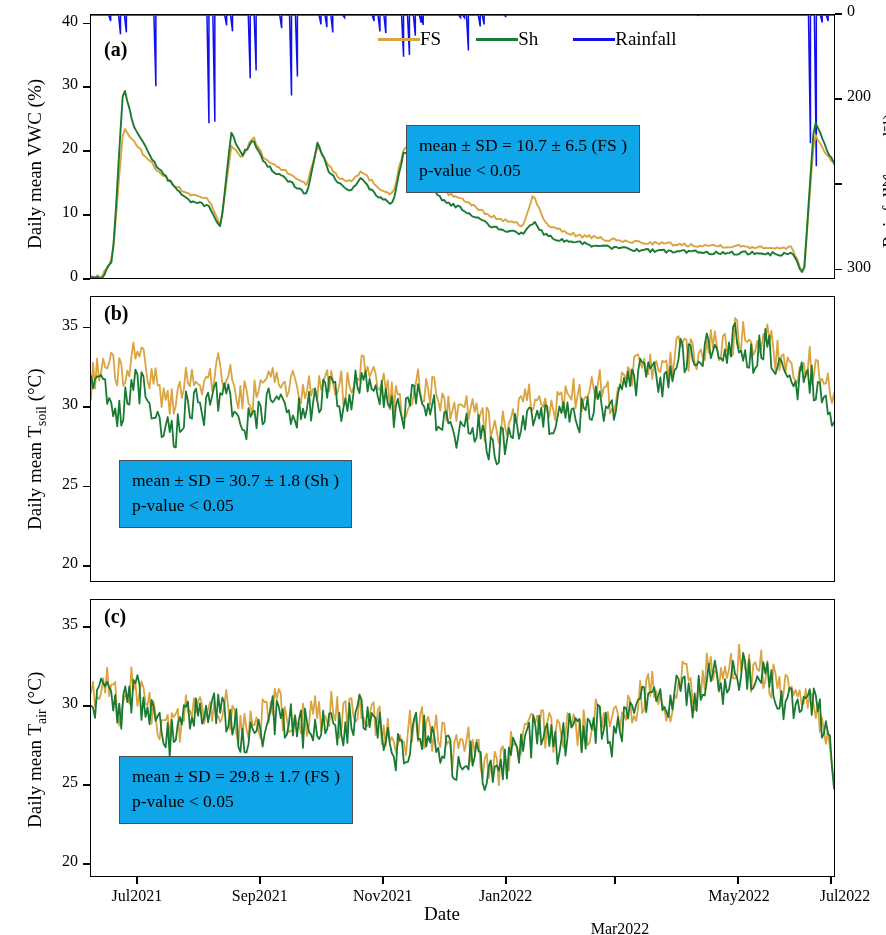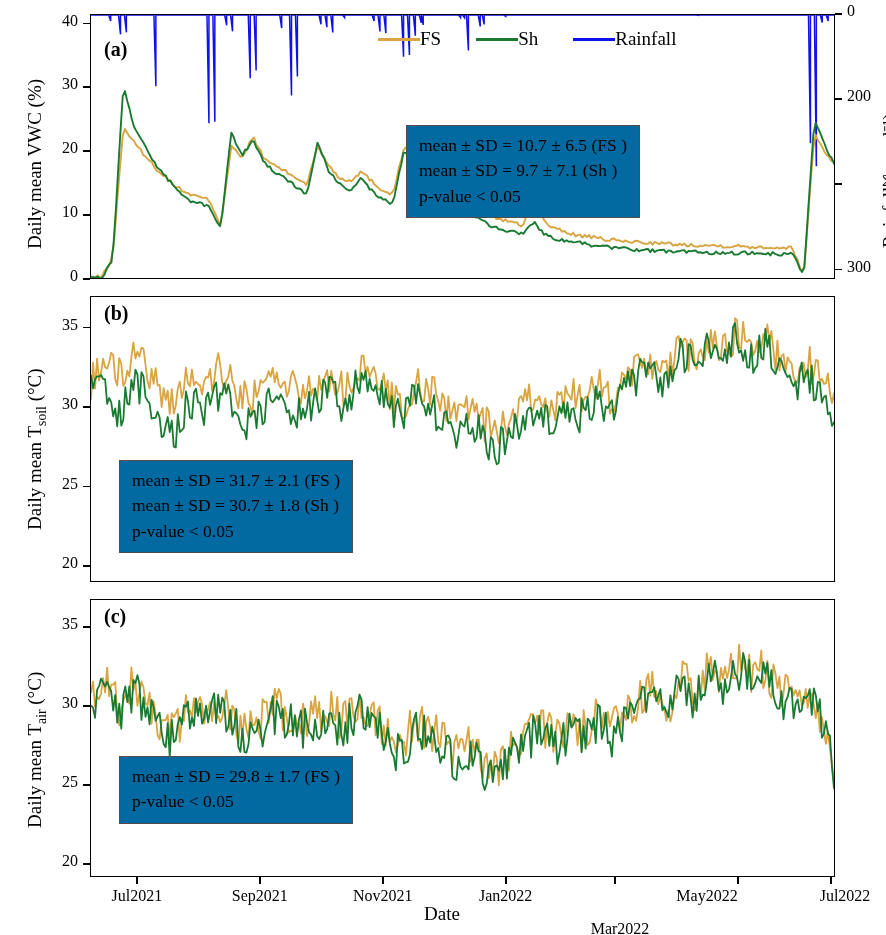--- a/index.html
+++ b/index.html
@@ -47,21 +47,21 @@
     white-space: nowrap;
   }
   .panel-tag {
     position: absolute;
     font-size: 20px;
     font-weight: bold;
     font-family: "Liberation Serif", serif;
   }
   .statbox {
     position: absolute;
-    background: #0369a1;
+    background: #0ea5e9;
     border: 1.4px solid #4d4d4d;
     padding: 7px 12px 8px 12px;
     font-size: 17.5px;
     line-height: 1.45;
     font-family: "Liberation Serif", serif;
     white-space: nowrap;
   }
   .legend {
     position: absolute;
     display: flex;
@@ -129,21 +129,20 @@
         <span>Sh</span>
       </div>
       <div class="legend-item">
         <span class="legend-swatch" id="sw-rf" style="background: rgb(16, 16, 238);"></span>
         <span>Rainfall</span>
       </div>
     </div>
 
     <div class="statbox" style="left:406px; top:125px;">
       <div>mean ± SD = 10.7 ± 6.5 (FS )</div>
-      <div>mean ± SD =  9.7 ± 7.1 (Sh )</div>
       <div>p-value &lt; 0.05</div>
     </div>
   </div>
 
   <div class="panel">
     <div class="plot-frame" id="frame-b" style="left:90px; top:296px; width:745px; height:286px;">
       <svg id="svg-b" width="745" height="286" viewBox="0 0 745 286" preserveAspectRatio="none">
           <path d="M0.00,103.16 L2.02,65.72 L4.04,91.58 L6.06,61.74 L8.08,83.58 L10.09,75.33 L12.11,61.63 L14.13,70.21 L16.15,71.58 L18.17,65.61 L20.19,55.72 L22.21,58.15 L24.23,82.28 L26.25,88.52 L28.27,61.08 L30.28,66.73 L32.30,88.87 L34.32,85.24 L36.34,73.65 L38.36,79.35 L40.38,60.10 L42.40,45.45 L44.42,61.68 L46.44,54.69 L48.46,59.63 L50.47,50.54 L52.49,51.68 L54.51,67.74 L56.53,84.28 L58.55,91.50 L60.57,71.89 L62.59,86.76 L64.61,71.09 L66.63,88.51 L68.64,87.97 L70.66,110.13 L72.68,91.09 L74.70,102.87 L76.72,93.68 L78.74,116.91 L80.76,92.07 L82.78,116.67 L84.80,108.41 L86.82,91.16 L88.83,84.65 L90.85,101.11 L92.87,92.37 L94.89,70.72 L96.91,86.05 L98.93,89.25 L100.95,72.60 L102.97,88.18 L104.99,84.76 L107.01,87.02 L109.02,88.38 L111.04,97.63 L113.06,84.40 L115.08,79.94 L117.10,80.57 L119.12,71.88 L121.14,93.88 L123.16,84.53 L125.18,66.57 L127.20,56.18 L129.21,67.73 L131.23,85.29 L133.25,91.69 L135.27,83.74 L137.29,79.63 L139.31,67.86 L141.33,83.45 L143.35,88.94 L145.37,102.55 L147.38,111.44 L149.40,89.01 L151.42,111.35 L153.44,84.03 L155.46,92.18 L157.48,106.21 L159.50,109.94 L161.52,117.64 L163.54,83.36 L165.56,100.17 L167.57,94.68 L169.59,83.04 L171.61,85.84 L173.63,83.89 L175.65,81.13 L177.67,74.21 L179.69,79.71 L181.71,70.80 L183.73,85.36 L185.75,75.37 L187.76,87.45 L189.78,90.84 L191.80,86.52 L193.82,84.68 L195.84,99.74 L197.86,94.34 L199.88,79.45 L201.90,73.92 L203.92,80.94 L205.93,88.88 L207.95,100.85 L209.97,106.41 L211.99,87.76 L214.01,101.34 L216.03,93.71 L218.05,79.22 L220.07,98.62 L222.09,92.03 L224.11,93.25 L226.12,103.56 L228.14,78.91 L230.16,92.78 L232.18,84.85 L234.20,79.09 L236.22,73.09 L238.24,94.67 L240.26,73.95 L242.28,86.44 L244.30,98.14 L246.31,96.25 L248.33,87.75 L250.35,74.28 L252.37,108.02 L254.39,104.06 L256.41,75.73 L258.43,89.07 L260.45,95.77 L262.47,90.84 L264.49,85.53 L266.50,81.34 L268.52,83.66 L270.54,58.73 L272.56,58.60 L274.58,77.10 L276.60,69.58 L278.62,80.16 L280.64,74.61 L282.66,69.74 L284.67,76.81 L286.69,92.12 L288.71,92.88 L290.73,86.54 L292.75,76.33 L294.77,93.36 L296.79,83.32 L298.81,112.41 L300.83,85.44 L302.85,115.43 L304.86,88.92 L306.88,97.60 L308.90,96.82 L310.92,121.17 L312.94,121.19 L314.96,119.23 L316.98,112.11 L319.00,107.53 L321.02,107.72 L323.04,95.04 L325.05,85.29 L327.07,72.10 L329.09,94.66 L331.11,104.85 L333.13,104.09 L335.15,81.85 L337.17,92.20 L339.19,107.97 L341.21,79.76 L343.22,80.43 L345.24,97.59 L347.26,103.88 L349.28,113.73 L351.30,96.44 L353.32,101.17 L355.34,124.03 L357.36,99.31 L359.38,121.83 L361.40,113.36 L363.41,105.51 L365.43,124.09 L367.45,107.87 L369.47,107.21 L371.49,108.75 L373.51,110.27 L375.53,99.04 L377.55,122.35 L379.57,111.37 L381.59,101.94 L383.60,114.96 L385.62,106.53 L387.64,123.58 L389.66,116.30 L391.68,111.00 L393.70,144.68 L395.72,110.43 L397.74,114.07 L399.76,139.88 L401.78,132.34 L403.79,123.51 L405.81,134.66 L407.83,146.31 L409.85,134.91 L411.87,114.32 L413.89,129.16 L415.91,138.08 L417.93,126.61 L419.95,121.66 L421.96,112.12 L423.98,126.15 L426.00,123.52 L428.02,101.54 L430.04,98.93 L432.06,104.55 L434.08,92.11 L436.10,103.23 L438.12,87.30 L440.14,113.89 L442.15,112.58 L444.17,102.52 L446.19,103.29 L448.21,99.07 L450.23,107.44 L452.25,110.02 L454.27,101.31 L456.29,114.74 L458.31,119.74 L460.33,103.37 L462.34,113.30 L464.36,123.41 L466.38,94.82 L468.40,97.79 L470.42,95.11 L472.44,115.09 L474.46,89.21 L476.48,96.50 L478.50,99.33 L480.51,102.73 L482.53,81.89 L484.55,111.00 L486.57,98.46 L488.59,87.69 L490.61,114.29 L492.63,102.95 L494.65,99.60 L496.67,100.04 L498.69,93.17 L500.70,79.83 L502.72,92.14 L504.74,101.69 L506.76,88.07 L508.78,72.85 L510.80,99.69 L512.82,90.55 L514.84,89.86 L516.86,84.50 L518.88,116.56 L520.89,112.15 L522.91,114.91 L524.93,105.36 L526.95,90.60 L528.97,90.83 L530.99,75.49 L533.01,77.88 L535.03,81.99 L537.05,70.22 L539.07,73.27 L541.08,88.70 L543.10,59.96 L545.12,58.26 L547.14,57.40 L549.16,65.40 L551.18,70.87 L553.20,61.65 L555.22,76.51 L557.24,77.14 L559.25,57.47 L561.27,81.91 L563.29,67.19 L565.31,64.05 L567.33,72.95 L569.35,75.11 L571.37,63.73 L573.39,65.15 L575.41,63.49 L577.43,82.52 L579.44,55.51 L581.46,77.85 L583.48,62.88 L585.50,41.08 L587.52,39.04 L589.54,50.12 L591.56,45.45 L593.58,41.47 L595.60,43.38 L597.62,73.95 L599.63,42.11 L601.65,46.18 L603.67,66.09 L605.69,72.39 L607.71,56.20 L609.73,52.40 L611.75,59.92 L613.77,63.13 L615.79,43.09 L617.80,55.78 L619.82,32.96 L621.84,51.14 L623.86,34.44 L625.88,48.86 L627.90,63.14 L629.92,60.35 L631.94,38.86 L633.96,36.79 L635.98,54.42 L637.99,55.74 L640.01,59.93 L642.03,57.33 L644.05,21.03 L646.07,23.29 L648.09,50.19 L650.11,51.80 L652.13,24.95 L654.15,43.33 L656.17,44.99 L658.18,42.58 L660.20,45.12 L662.22,58.10 L664.24,53.75 L666.26,43.83 L668.28,55.54 L670.30,51.42 L672.32,37.11 L674.34,43.67 L676.36,27.47 L678.37,44.45 L680.39,33.98 L682.41,52.94 L684.43,72.95 L686.45,43.63 L688.47,73.45 L690.49,58.99 L692.51,57.09 L694.53,75.37 L696.54,60.30 L698.56,64.06 L700.58,66.33 L702.60,80.70 L704.62,84.16 L706.64,85.87 L708.66,70.21 L710.68,73.45 L712.70,65.98 L714.72,79.93 L716.73,73.85 L718.75,49.89 L720.77,86.69 L722.79,78.85 L724.81,62.92 L726.83,63.54 L728.85,85.95 L730.87,81.70 L732.89,86.82 L734.91,86.34 L736.92,76.43 L738.94,96.54 L740.96,106.01 L742.98,96.15 L745.00,117.24 " fill="none" stroke="#d9a441" stroke-width="1.8" stroke-linejoin="round"></path>
           <path d="M0.00,78.20 L2.02,91.32 L4.04,82.36 L6.06,79.34 L8.08,79.59 L10.09,78.00 L12.11,82.12 L14.13,82.14 L16.15,106.84 L18.17,101.01 L20.19,105.06 L22.21,119.25 L24.23,111.32 L26.25,129.40 L28.27,103.58 L30.28,128.72 L32.30,122.98 L34.32,90.24 L36.34,106.59 L38.36,107.60 L40.38,82.88 L42.40,93.09 L44.42,72.71 L46.44,77.28 L48.46,106.57 L50.47,75.24 L52.49,79.22 L54.51,100.14 L56.53,103.80 L58.55,106.37 L60.57,121.67 L62.59,121.00 L64.61,120.82 L66.63,114.71 L68.64,120.51 L70.66,140.15 L72.68,138.73 L74.70,128.39 L76.72,120.03 L78.74,135.02 L80.76,123.63 L82.78,149.69 L84.80,150.45 L86.82,117.25 L88.83,135.00 L90.85,133.26 L92.87,130.75 L94.89,94.32 L96.91,103.74 L98.93,120.51 L100.95,121.68 L102.97,95.55 L104.99,91.80 L107.01,105.46 L109.02,105.73 L111.04,117.44 L113.06,128.11 L115.08,100.54 L117.10,95.64 L119.12,107.84 L121.14,98.89 L123.16,89.65 L125.18,85.47 L127.20,113.97 L129.21,96.19 L131.23,97.75 L133.25,86.19 L135.27,96.47 L137.29,87.31 L139.31,97.01 L141.33,119.64 L143.35,114.59 L145.37,116.25 L147.38,119.27 L149.40,127.47 L151.42,132.82 L153.44,133.35 L155.46,142.31 L157.48,111.25 L159.50,119.91 L161.52,115.07 L163.54,113.64 L165.56,131.23 L167.57,104.53 L169.59,108.80 L171.61,127.45 L173.63,125.02 L175.65,97.28 L177.67,91.32 L179.69,103.14 L181.71,105.26 L183.73,102.59 L185.75,99.27 L187.76,102.48 L189.78,97.39 L191.80,101.39 L193.82,106.15 L195.84,115.44 L197.86,113.21 L199.88,127.17 L201.90,118.47 L203.92,123.65 L205.93,130.64 L207.95,101.03 L209.97,122.28 L211.99,111.57 L214.01,120.79 L216.03,111.33 L218.05,94.89 L220.07,123.68 L222.09,105.95 L224.11,91.34 L226.12,102.87 L228.14,115.41 L230.16,112.33 L232.18,82.55 L234.20,85.78 L236.22,100.80 L238.24,79.86 L240.26,80.26 L242.28,85.57 L244.30,84.80 L246.31,109.47 L248.33,109.10 L250.35,124.07 L252.37,111.26 L254.39,101.47 L256.41,114.13 L258.43,97.63 L260.45,112.67 L262.47,96.51 L264.49,73.52 L266.50,90.66 L268.52,96.13 L270.54,75.93 L272.56,82.90 L274.58,74.15 L276.60,94.70 L278.62,81.98 L280.64,91.95 L282.66,93.98 L284.67,88.18 L286.69,99.11 L288.71,107.38 L290.73,83.87 L292.75,110.30 L294.77,91.69 L296.79,107.03 L298.81,110.69 L300.83,99.18 L302.85,130.16 L304.86,108.93 L306.88,101.65 L308.90,112.64 L310.92,121.39 L312.94,131.28 L314.96,101.29 L316.98,100.28 L319.00,108.81 L321.02,87.72 L323.04,88.63 L325.05,106.62 L327.07,87.15 L329.09,97.63 L331.11,106.67 L333.13,109.57 L335.15,118.62 L337.17,106.73 L339.19,117.51 L341.21,107.70 L343.22,98.22 L345.24,133.46 L347.26,129.62 L349.28,131.54 L351.30,132.92 L353.32,115.45 L355.34,114.38 L357.36,126.43 L359.38,124.79 L361.40,130.72 L363.41,138.60 L365.43,150.83 L367.45,138.14 L369.47,124.34 L371.49,127.89 L373.51,129.48 L375.53,116.66 L377.55,136.14 L379.57,136.94 L381.59,130.80 L383.60,144.76 L385.62,140.58 L387.64,118.15 L389.66,141.62 L391.68,128.76 L393.70,135.14 L395.72,155.12 L397.74,162.55 L399.76,140.17 L401.78,142.72 L403.79,160.27 L405.81,167.43 L407.83,165.60 L409.85,130.24 L411.87,131.60 L413.89,157.34 L415.91,143.76 L417.93,130.84 L419.95,139.85 L421.96,141.17 L423.98,116.96 L426.00,127.64 L428.02,141.87 L430.04,133.69 L432.06,118.91 L434.08,132.74 L436.10,113.93 L438.12,110.62 L440.14,111.11 L442.15,128.50 L444.17,121.15 L446.19,113.59 L448.21,121.66 L450.23,110.84 L452.25,129.81 L454.27,107.99 L456.29,109.48 L458.31,137.12 L460.33,136.22 L462.34,136.42 L464.36,131.38 L466.38,121.12 L468.40,109.49 L470.42,116.02 L472.44,105.10 L474.46,120.94 L476.48,105.50 L478.50,124.95 L480.51,112.39 L482.53,111.17 L484.55,122.63 L486.57,129.59 L488.59,135.33 L490.61,101.13 L492.63,110.64 L494.65,113.32 L496.67,100.21 L498.69,121.82 L500.70,122.95 L502.72,116.06 L504.74,89.36 L506.76,102.21 L508.78,94.38 L510.80,109.66 L512.82,124.03 L514.84,109.45 L516.86,111.17 L518.88,106.62 L520.89,103.13 L522.91,122.90 L524.93,114.12 L526.95,97.33 L528.97,87.63 L530.99,92.40 L533.01,81.02 L535.03,89.81 L537.05,74.30 L539.07,89.18 L541.08,72.30 L543.10,78.58 L545.12,98.56 L547.14,74.46 L549.16,61.77 L551.18,65.42 L553.20,65.76 L555.22,79.99 L557.24,65.34 L559.25,71.53 L561.27,68.37 L563.29,65.29 L565.31,78.97 L567.33,95.17 L569.35,80.40 L571.37,99.70 L573.39,76.95 L575.41,74.70 L577.43,90.52 L579.44,69.30 L581.46,84.45 L583.48,73.25 L585.50,71.16 L587.52,62.14 L589.54,41.68 L591.56,47.43 L593.58,75.35 L595.60,71.14 L597.62,47.15 L599.63,48.36 L601.65,62.65 L603.67,68.11 L605.69,68.01 L607.71,64.55 L609.73,66.46 L611.75,69.15 L613.77,47.47 L615.79,36.35 L617.80,44.40 L619.82,61.22 L621.84,54.51 L623.86,47.80 L625.88,51.39 L627.90,61.34 L629.92,61.18 L631.94,63.83 L633.96,52.27 L635.98,66.15 L637.99,45.51 L640.01,59.39 L642.03,30.19 L644.05,26.09 L646.07,45.97 L648.09,55.71 L650.11,53.40 L652.13,63.92 L654.15,53.12 L656.17,70.26 L658.18,70.71 L660.20,47.21 L662.22,76.00 L664.24,71.07 L666.26,68.60 L668.28,38.30 L670.30,61.03 L672.32,62.44 L674.34,31.84 L676.36,49.95 L678.37,38.67 L680.39,71.22 L682.41,73.91 L684.43,77.14 L686.45,70.05 L688.47,61.13 L690.49,63.92 L692.51,71.38 L694.53,76.11 L696.54,80.09 L698.56,78.32 L700.58,85.15 L702.60,89.35 L704.62,84.18 L706.64,102.52 L708.66,75.74 L710.68,65.46 L712.70,85.26 L714.72,76.91 L716.73,72.58 L718.75,96.01 L720.77,68.45 L722.79,103.35 L724.81,102.69 L726.83,85.01 L728.85,85.57 L730.87,105.48 L732.89,99.96 L734.91,98.58 L736.92,117.37 L738.94,115.50 L740.96,128.94 L742.98,125.65 L745.00,121.10 " fill="none" stroke="#1a7a32" stroke-width="1.8" stroke-linejoin="round"></path>
         </svg>
@@ -154,21 +153,20 @@
     <div class="axis-label y-axis-label" style="left:24px; top:530px;"><span>Daily mean T</span><sub style="font-size:0.72em">soil</sub><span> (°C)</span></div>
 
     <div id="ylabels-b">
         <div class="tick-label" style="left: 78px; top: 554.111px; text-align: right; transform: translateX(-100%);">20</div>
         <div class="tick-label" style="left: 78px; top: 474.667px; text-align: right; transform: translateX(-100%);">25</div>
         <div class="tick-label" style="left: 78px; top: 395.222px; text-align: right; transform: translateX(-100%);">30</div>
         <div class="tick-label" style="left: 78px; top: 315.778px; text-align: right; transform: translateX(-100%);">35</div>
       </div>
 
     <div class="statbox" style="left:119px; top:460px;">
-      <div>mean ± SD = 31.7 ± 2.1 (FS )</div>
       <div>mean ± SD = 30.7 ± 1.8 (Sh )</div>
       <div>p-value &lt; 0.05</div>
     </div>
   </div>
 
   <div class="panel">
     <div class="plot-frame" id="frame-c" style="left:90px; top:599px; width:745px; height:278px;">
       <svg id="svg-c" width="745" height="278" viewBox="0 0 745 278" preserveAspectRatio="none">
           <path d="M0.00,93.08 L2.02,81.72 L4.04,106.75 L6.06,96.59 L8.08,99.14 L10.09,93.23 L12.11,78.02 L14.13,92.64 L16.15,67.65 L18.17,96.17 L20.19,84.62 L22.21,84.63 L24.23,81.94 L26.25,115.39 L28.27,125.38 L30.28,110.69 L32.30,101.06 L34.32,94.96 L36.34,98.87 L38.36,103.56 L40.38,67.32 L42.40,90.33 L44.42,82.52 L46.44,105.94 L48.46,92.85 L50.47,81.51 L52.49,87.28 L54.51,103.41 L56.53,105.26 L58.55,92.54 L60.57,123.74 L62.59,101.42 L64.61,114.89 L66.63,135.23 L68.64,139.37 L70.66,120.14 L72.68,120.03 L74.70,120.20 L76.72,114.88 L78.74,139.32 L80.76,113.17 L82.78,117.15 L84.80,113.55 L86.82,108.81 L88.83,141.92 L90.85,119.00 L92.87,121.26 L94.89,95.14 L96.91,112.17 L98.93,110.37 L100.95,116.99 L102.97,98.06 L104.99,112.38 L107.01,102.03 L109.02,97.12 L111.04,104.21 L113.06,123.65 L115.08,113.95 L117.10,109.76 L119.12,102.00 L121.14,121.12 L123.16,101.27 L125.18,118.83 L127.20,115.70 L129.21,122.06 L131.23,117.51 L133.25,104.44 L135.27,90.03 L137.29,108.11 L139.31,129.70 L141.33,105.77 L143.35,109.41 L145.37,133.66 L147.38,143.68 L149.40,115.71 L151.42,136.53 L153.44,113.65 L155.46,129.06 L157.48,137.95 L159.50,111.18 L161.52,124.93 L163.54,124.99 L165.56,117.30 L167.57,131.04 L169.59,138.82 L171.61,99.20 L173.63,102.12 L175.65,101.77 L177.67,123.13 L179.69,102.01 L181.71,114.83 L183.73,88.58 L185.75,98.86 L187.76,88.92 L189.78,93.59 L191.80,130.36 L193.82,106.85 L195.84,118.71 L197.86,132.36 L199.88,130.75 L201.90,130.50 L203.92,114.71 L205.93,124.21 L207.95,123.19 L209.97,133.34 L211.99,103.62 L214.01,117.78 L216.03,136.05 L218.05,124.46 L220.07,101.45 L222.09,113.92 L224.11,96.23 L226.12,118.15 L228.14,101.81 L230.16,131.12 L232.18,115.93 L234.20,116.12 L236.22,122.38 L238.24,126.07 L240.26,91.57 L242.28,114.05 L244.30,120.33 L246.31,96.90 L248.33,138.02 L250.35,131.46 L252.37,103.25 L254.39,101.05 L256.41,128.02 L258.43,98.79 L260.45,98.13 L262.47,116.44 L264.49,121.58 L266.50,119.10 L268.52,94.14 L270.54,118.30 L272.56,117.28 L274.58,125.15 L276.60,126.17 L278.62,116.09 L280.64,105.08 L282.66,102.17 L284.67,135.34 L286.69,110.77 L288.71,106.45 L290.73,143.90 L292.75,125.50 L294.77,145.73 L296.79,118.83 L298.81,141.64 L300.83,137.12 L302.85,141.51 L304.86,152.26 L306.88,145.03 L308.90,135.00 L310.92,142.13 L312.94,141.99 L314.96,155.38 L316.98,130.90 L319.00,110.54 L321.02,141.70 L323.04,119.05 L325.05,120.09 L327.07,141.31 L329.09,115.13 L331.11,106.81 L333.13,148.09 L335.15,122.29 L337.17,116.69 L339.19,126.42 L341.21,151.06 L343.22,130.95 L345.24,115.08 L347.26,142.00 L349.28,147.19 L351.30,122.57 L353.32,123.32 L355.34,144.89 L357.36,141.16 L359.38,144.92 L361.40,168.52 L363.41,141.90 L365.43,134.92 L367.45,148.28 L369.47,138.96 L371.49,139.68 L373.51,151.41 L375.53,140.01 L377.55,127.21 L379.57,161.67 L381.59,139.54 L383.60,152.63 L385.62,139.84 L387.64,139.64 L389.66,168.21 L391.68,178.09 L393.70,158.70 L395.72,153.50 L397.74,178.29 L399.76,164.00 L401.78,173.00 L403.79,151.70 L405.81,158.22 L407.83,185.12 L409.85,149.53 L411.87,146.15 L413.89,160.60 L415.91,160.15 L417.93,170.51 L419.95,131.68 L421.96,145.60 L423.98,142.89 L426.00,146.89 L428.02,155.99 L430.04,153.62 L432.06,132.09 L434.08,123.70 L436.10,124.16 L438.12,119.07 L440.14,113.92 L442.15,114.34 L444.17,122.93 L446.19,115.71 L448.21,134.31 L450.23,110.43 L452.25,110.34 L454.27,147.84 L456.29,122.20 L458.31,112.77 L460.33,117.84 L462.34,151.93 L464.36,133.91 L466.38,119.72 L468.40,123.27 L470.42,136.30 L472.44,147.34 L474.46,135.28 L476.48,113.08 L478.50,116.82 L480.51,127.22 L482.53,114.32 L484.55,120.68 L486.57,145.25 L488.59,120.39 L490.61,151.10 L492.63,110.13 L494.65,128.87 L496.67,145.07 L498.69,142.54 L500.70,130.69 L502.72,128.92 L504.74,99.41 L506.76,106.36 L508.78,106.82 L510.80,128.50 L512.82,112.82 L514.84,125.98 L516.86,112.00 L518.88,126.65 L520.89,117.89 L522.91,108.08 L524.93,106.23 L526.95,114.12 L528.97,130.36 L530.99,112.51 L533.01,114.95 L535.03,119.94 L537.05,95.49 L539.07,99.83 L541.08,122.66 L543.10,115.92 L545.12,120.91 L547.14,107.70 L549.16,81.02 L551.18,113.01 L553.20,110.10 L555.22,80.36 L557.24,73.95 L559.25,95.99 L561.27,71.54 L563.29,97.16 L565.31,91.08 L567.33,104.31 L569.35,94.58 L571.37,104.10 L573.39,108.94 L575.41,120.87 L577.43,109.79 L579.44,121.54 L581.46,111.79 L583.48,95.03 L585.50,98.26 L587.52,81.33 L589.54,89.49 L591.56,61.40 L593.58,63.86 L595.60,63.94 L597.62,80.82 L599.63,78.00 L601.65,101.81 L603.67,110.36 L605.69,105.88 L607.71,78.34 L609.73,98.02 L611.75,70.77 L613.77,89.88 L615.79,53.29 L617.80,69.50 L619.82,56.86 L621.84,80.14 L623.86,70.55 L625.88,74.03 L627.90,92.14 L629.92,67.90 L631.94,78.88 L633.96,66.55 L635.98,77.96 L637.99,69.89 L640.01,53.71 L642.03,78.31 L644.05,78.06 L646.07,78.69 L648.09,44.56 L650.11,70.51 L652.13,56.39 L654.15,69.15 L656.17,72.95 L658.18,54.51 L660.20,92.00 L662.22,64.83 L664.24,62.17 L666.26,69.20 L668.28,70.93 L670.30,50.52 L672.32,88.05 L674.34,80.76 L676.36,60.84 L678.37,93.54 L680.39,97.85 L682.41,64.50 L684.43,73.39 L686.45,88.12 L688.47,76.75 L690.49,106.23 L692.51,93.45 L694.53,74.57 L696.54,76.66 L698.56,90.90 L700.58,86.37 L702.60,95.22 L704.62,89.91 L706.64,96.62 L708.66,90.25 L710.68,104.99 L712.70,103.21 L714.72,89.03 L716.73,107.95 L718.75,94.45 L720.77,93.67 L722.79,105.00 L724.81,118.08 L726.83,103.37 L728.85,131.94 L730.87,117.12 L732.89,130.66 L734.91,143.76 L736.92,131.07 L738.94,148.41 L740.96,164.73 L742.98,181.45 L745.00,168.79 " fill="none" stroke="#d9a441" stroke-width="1.8" stroke-linejoin="round"></path>
           <path d="M0.00,105.23 L2.02,107.56 L4.04,117.82 L6.06,89.85 L8.08,86.10 L10.09,78.58 L12.11,82.71 L14.13,86.52 L16.15,81.79 L18.17,87.21 L20.19,91.25 L22.21,110.69 L24.23,94.81 L26.25,122.72 L28.27,103.72 L30.28,128.79 L32.30,95.04 L34.32,86.46 L36.34,102.08 L38.36,86.40 L40.38,112.59 L42.40,79.91 L44.42,83.29 L46.44,75.11 L48.46,84.27 L50.47,119.93 L52.49,97.36 L54.51,116.90 L56.53,107.27 L58.55,124.39 L60.57,99.88 L62.59,106.70 L64.61,120.85 L66.63,116.29 L68.64,112.78 L70.66,132.87 L72.68,144.00 L74.70,147.28 L76.72,123.11 L78.74,157.11 L80.76,119.87 L82.78,142.08 L84.80,140.00 L86.82,123.71 L88.83,116.99 L90.85,124.69 L92.87,105.16 L94.89,106.72 L96.91,101.63 L98.93,128.68 L100.95,117.38 L102.97,125.94 L104.99,98.47 L107.01,115.94 L109.02,103.38 L111.04,123.63 L113.06,118.10 L115.08,105.76 L117.10,122.39 L119.12,110.77 L121.14,99.92 L123.16,93.25 L125.18,123.30 L127.20,94.64 L129.21,112.83 L131.23,97.60 L133.25,102.21 L135.27,131.69 L137.29,126.94 L139.31,109.79 L141.33,134.68 L143.35,125.65 L145.37,108.96 L147.38,146.85 L149.40,151.80 L151.42,128.76 L153.44,152.12 L155.46,152.53 L157.48,144.31 L159.50,122.14 L161.52,128.70 L163.54,133.05 L165.56,130.79 L167.57,119.65 L169.59,130.58 L171.61,146.67 L173.63,133.85 L175.65,125.45 L177.67,118.74 L179.69,108.79 L181.71,96.13 L183.73,134.29 L185.75,100.74 L187.76,106.81 L189.78,118.19 L191.80,108.85 L193.82,137.75 L195.84,134.45 L197.86,124.26 L199.88,104.16 L201.90,135.50 L203.92,115.77 L205.93,136.52 L207.95,119.41 L209.97,110.49 L211.99,147.94 L214.01,108.67 L216.03,122.39 L218.05,131.99 L220.07,134.61 L222.09,140.37 L224.11,119.53 L226.12,135.98 L228.14,139.07 L230.16,134.52 L232.18,110.58 L234.20,133.34 L236.22,129.15 L238.24,113.45 L240.26,113.27 L242.28,123.32 L244.30,125.19 L246.31,144.73 L248.33,112.74 L250.35,134.71 L252.37,145.48 L254.39,122.26 L256.41,143.00 L258.43,103.28 L260.45,128.24 L262.47,135.22 L264.49,112.27 L266.50,105.89 L268.52,94.80 L270.54,99.56 L272.56,128.09 L274.58,129.76 L276.60,107.21 L278.62,127.13 L280.64,112.88 L282.66,116.17 L284.67,117.85 L286.69,137.90 L288.71,112.29 L290.73,133.62 L292.75,150.14 L294.77,141.53 L296.79,127.99 L298.81,143.46 L300.83,152.98 L302.85,156.90 L304.86,170.44 L306.88,133.81 L308.90,140.73 L310.92,140.23 L312.94,163.55 L314.96,162.35 L316.98,161.68 L319.00,154.21 L321.02,130.60 L323.04,119.22 L325.05,112.67 L327.07,139.31 L329.09,138.96 L331.11,149.22 L333.13,115.44 L335.15,146.58 L337.17,136.04 L339.19,142.59 L341.21,126.61 L343.22,135.39 L345.24,152.06 L347.26,147.88 L349.28,162.94 L351.30,156.36 L353.32,158.03 L355.34,136.41 L357.36,135.48 L359.38,140.01 L361.40,176.77 L363.41,179.18 L365.43,179.97 L367.45,156.72 L369.47,166.72 L371.49,169.56 L373.51,166.84 L375.53,165.99 L377.55,169.44 L379.57,141.28 L381.59,165.85 L383.60,157.35 L385.62,142.07 L387.64,151.43 L389.66,152.00 L391.68,182.91 L393.70,190.02 L395.72,183.50 L397.74,166.29 L399.76,160.41 L401.78,182.15 L403.79,166.60 L405.81,165.50 L407.83,170.63 L409.85,159.54 L411.87,179.32 L413.89,149.44 L415.91,178.67 L417.93,147.49 L419.95,155.07 L421.96,137.60 L423.98,142.24 L426.00,147.44 L428.02,162.93 L430.04,134.39 L432.06,151.01 L434.08,135.49 L436.10,129.34 L438.12,122.78 L440.14,157.64 L442.15,115.53 L444.17,123.69 L446.19,143.54 L448.21,115.75 L450.23,144.49 L452.25,138.54 L454.27,128.16 L456.29,123.62 L458.31,145.98 L460.33,125.01 L462.34,146.44 L464.36,131.67 L466.38,164.06 L468.40,153.29 L470.42,139.11 L472.44,122.82 L474.46,155.70 L476.48,137.87 L478.50,113.57 L480.51,127.61 L482.53,124.12 L484.55,118.04 L486.57,121.34 L488.59,118.88 L490.61,152.28 L492.63,126.06 L494.65,148.72 L496.67,118.56 L498.69,121.13 L500.70,129.17 L502.72,117.93 L504.74,143.13 L506.76,104.67 L508.78,106.39 L510.80,138.88 L512.82,129.84 L514.84,112.69 L516.86,143.22 L518.88,141.73 L520.89,156.60 L522.91,126.32 L524.93,133.02 L526.95,117.03 L528.97,132.12 L530.99,141.40 L533.01,107.11 L535.03,108.13 L537.05,118.70 L539.07,102.19 L541.08,105.28 L543.10,113.12 L545.12,104.83 L547.14,99.53 L549.16,98.51 L551.18,86.65 L553.20,87.25 L555.22,112.22 L557.24,93.20 L559.25,92.17 L561.27,92.02 L563.29,87.30 L565.31,101.29 L567.33,95.68 L569.35,89.13 L571.37,110.24 L573.39,106.90 L575.41,111.98 L577.43,117.04 L579.44,95.28 L581.46,109.68 L583.48,92.16 L585.50,75.46 L587.52,78.87 L589.54,91.21 L591.56,78.21 L593.58,76.43 L595.60,105.25 L597.62,83.24 L599.63,97.58 L601.65,117.71 L603.67,93.51 L605.69,110.98 L607.71,75.55 L609.73,100.03 L611.75,94.57 L613.77,95.45 L615.79,81.37 L617.80,63.91 L619.82,81.38 L621.84,73.52 L623.86,60.66 L625.88,72.66 L627.90,90.68 L629.92,83.27 L631.94,104.06 L633.96,79.22 L635.98,92.60 L637.99,89.57 L640.01,77.11 L642.03,60.86 L644.05,74.09 L646.07,77.28 L648.09,90.15 L650.11,76.20 L652.13,52.97 L654.15,61.54 L656.17,88.93 L658.18,59.98 L660.20,89.56 L662.22,88.19 L664.24,83.16 L666.26,76.25 L668.28,80.02 L670.30,82.98 L672.32,62.07 L674.34,73.50 L676.36,62.86 L678.37,86.85 L680.39,70.07 L682.41,95.61 L684.43,103.69 L686.45,108.59 L688.47,108.68 L690.49,91.24 L692.51,119.27 L694.53,101.50 L696.54,97.20 L698.56,87.82 L700.58,88.95 L702.60,118.16 L704.62,104.34 L706.64,99.40 L708.66,112.02 L710.68,110.23 L712.70,96.68 L714.72,98.25 L716.73,95.64 L718.75,89.07 L720.77,115.01 L722.79,88.38 L724.81,95.31 L726.83,111.33 L728.85,99.21 L730.87,137.72 L732.89,133.93 L734.91,121.12 L736.92,133.74 L738.94,135.73 L740.96,166.94 L742.98,188.49 L745.00,169.01 " fill="none" stroke="#1a7a32" stroke-width="1.8" stroke-linejoin="round"></path>
@@ -191,21 +189,21 @@
       <div>p-value &lt; 0.05</div>
     </div>
   </div>
 
   <div id="xlabels">
       <div class="tick-label" style="left: 136.935px; top: 887px; transform: translateX(-50%);">Jul2021</div>
       <div class="tick-label" style="left: 259.86px; top: 887px; transform: translateX(-50%);">Sep2021</div>
       <div class="tick-label" style="left: 382.785px; top: 887px; transform: translateX(-50%);">Nov2021</div>
       <div class="tick-label" style="left: 505.71px; top: 887px; transform: translateX(-50%);">Jan2022</div>
       <div class="tick-label" style="left: 620px; top: 887px; transform: translateX(-50%); margin-top: 33px;">Mar2022</div>
-      <div class="tick-label" style="left: 707px; top: 887px; transform: translateX(-50%); text-align: right;">May2022</div>
+      <div class="tick-label" style="left: 739px; top: 887px; transform: translateX(-50%); text-align: right;">May2022</div>
       <div class="tick-label" style="left: 845px; top: 887px; transform: translateX(-50%);">Jul2022</div>
     </div>
   <div class="axis-label" style="left:424px; top:903px;">Date</div>
 
 <div class="tick-mark" style="left: 83px; top: 278px; width: 7px; height: 1.6px;"></div>
     <div class="tick-mark" style="left: 83px; top: 214.145px; width: 7px; height: 1.6px;"></div>
     <div class="tick-mark" style="left: 83px; top: 150.289px; width: 7px; height: 1.6px;"></div>
     <div class="tick-mark" style="left: 83px; top: 86.4337px; width: 7px; height: 1.6px;"></div>
     <div class="tick-mark" style="left: 83px; top: 22.5783px; width: 7px; height: 1.6px;"></div>
     <div class="tick-mark" style="left: 835px; top: 13px; width: 7px; height: 1.6px;"></div>

